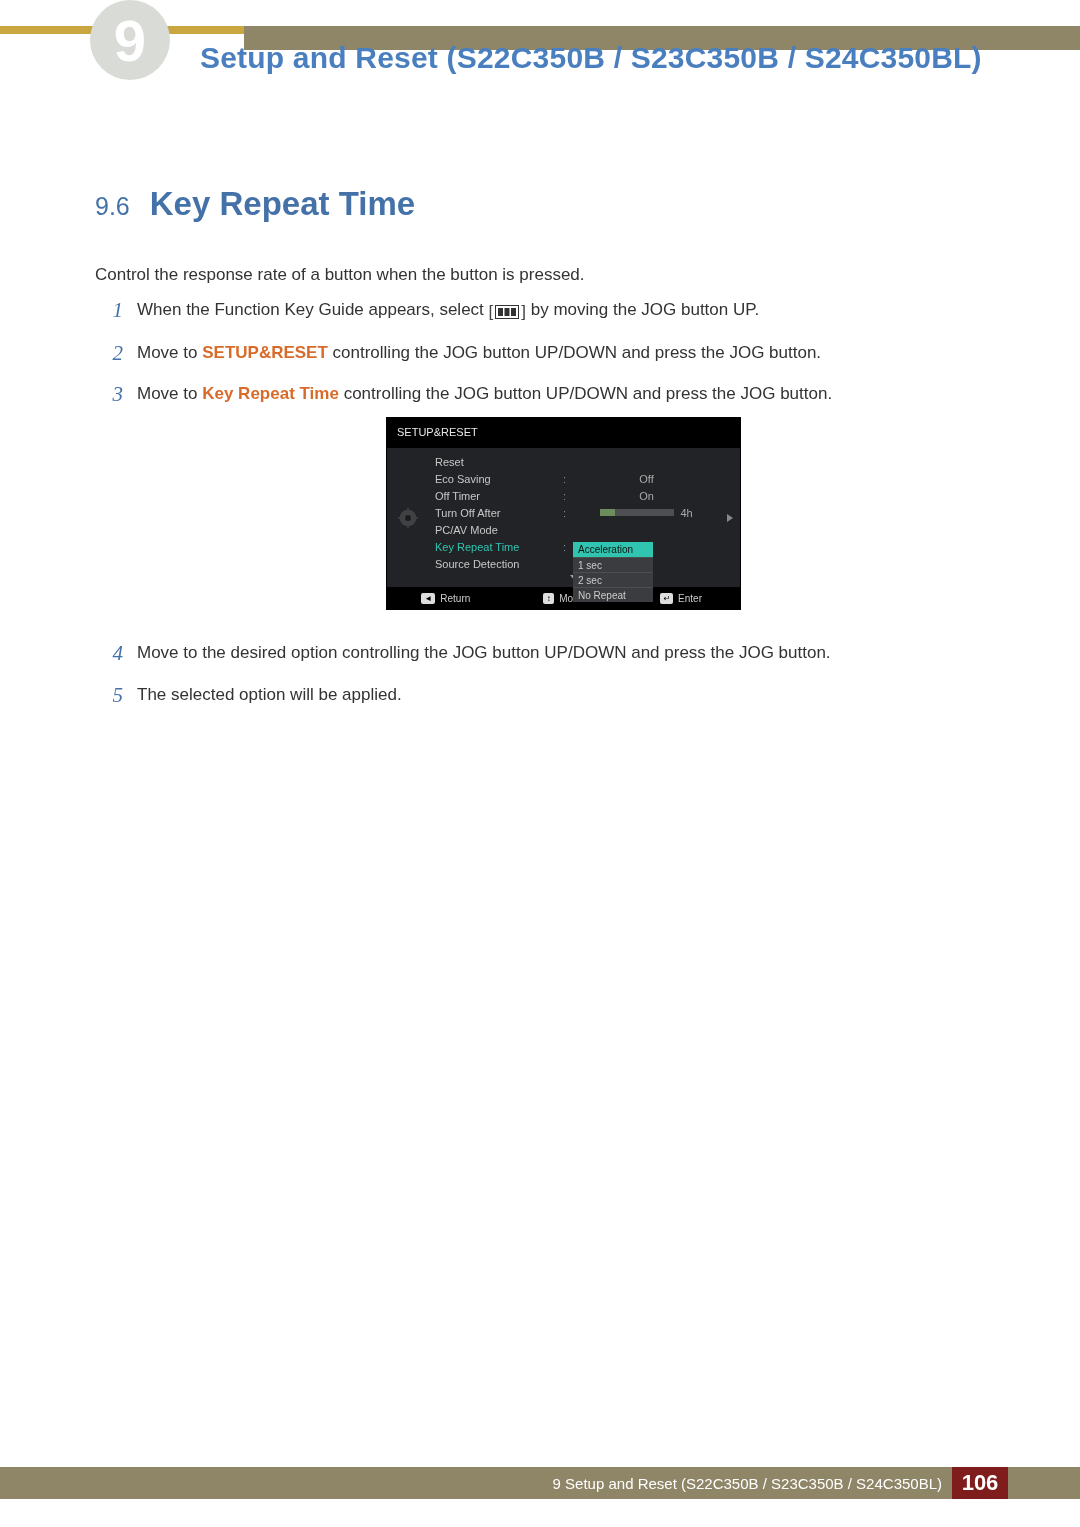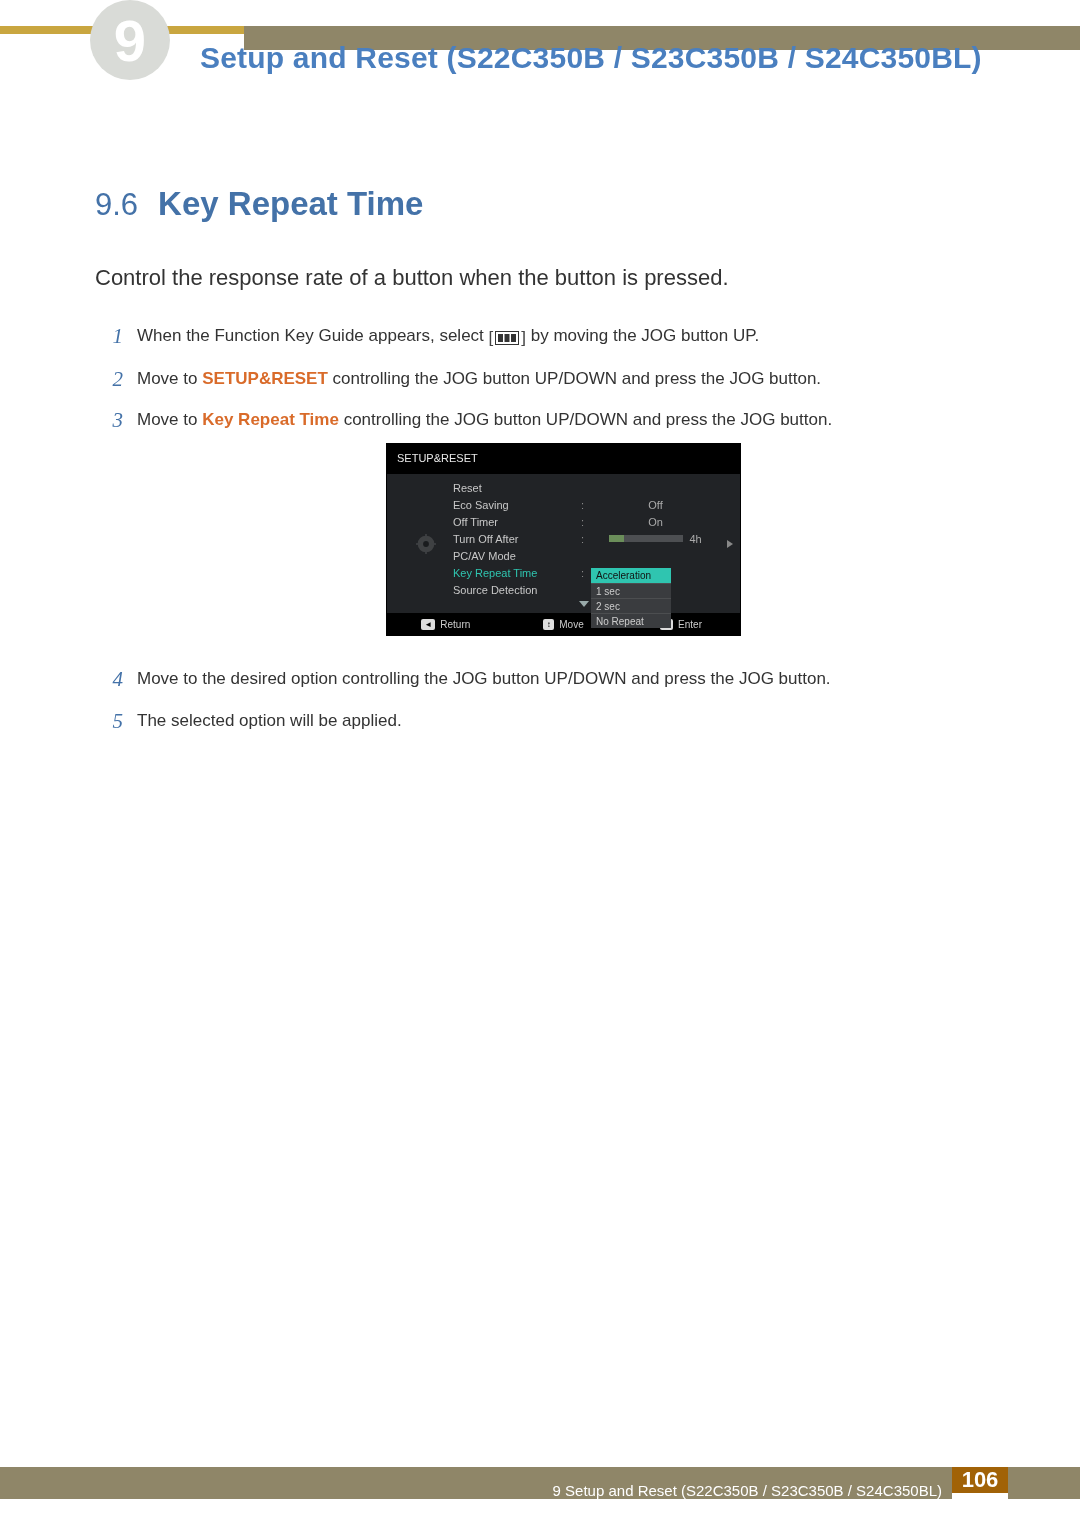--- a/index.html
+++ b/index.html
@@ -36,37 +36,37 @@
   }
   .page-title{
     position:absolute;top:38px;left:180px;right:60px;
     color:var(--blue);font-weight:700;font-size:30px;line-height:1.3;
     letter-spacing:.2px;
     margin-left:20px;
   }
   
   .content{position:absolute;top:185px;left:95px;right:90px;}
   .h2row{display:flex;align-items:baseline;gap:20px;margin-bottom:42px;}
-  .h2num{font-size:31px;color:var(--blue2);font-weight:400;}
+  .h2num{font-size:25px;color:var(--blue2);font-weight:400;}
   .h2title{font-size:33px;color:var(--blue2);font-weight:700;}
-  .intro{font-size:22px;margin-bottom:32px;}
+  .intro{font-size:17px;margin-bottom:12px;}
   .h3{color:var(--blue2);font-weight:700;font-size:20px;margin-bottom:16px;}
   .list{font-size:17px;line-height:1.56;}
   .li{display:flex;gap:14px;margin-bottom:14px;}
   .num{font-style:italic;width:28px;text-align:right;color:var(--blue2);font-size:21px;font-family:Georgia,'Times New Roman',serif;flex-shrink:0;line-height:1.3;}
   .txt{flex:1;}
   .orange{color:var(--orange);font-weight:700;}
   .iconbox{display:inline-flex;align-items:center;gap:2px;vertical-align:-2px;}
   .iconbox .br{color:#444;}
   .iconbox svg{vertical-align:-2px;}
   .osd-wrap{display:flex;justify-content:center;margin:10px 0 16px 0;}
   
   .osd{width:355px;font-size:11px;color:#c8c8c8;background:#1a1c1e;border:1px solid #000;}
   .osd-head{background:#000;color:#e8e8e8;padding:6px 10px;font-size:11px;border-bottom:1px solid #000;}
-  .osd-body{display:flex;background:var(--osd);padding-left:18px;}
+  .osd-body{display:flex;background:var(--osd);}
   .osd-left{width:42px;display:flex;align-items:center;justify-content:center;background:var(--osd);}
   .osd-mid{flex:1;padding:6px 0;position:relative;}
   .row{display:flex;align-items:center;height:17px;padding-left:6px;}
   .row .lbl{width:128px;}
   .row .sep{width:10px;color:#888;}
   .row .val{flex:1;color:#aaa;text-align:center;}
   .row.hl .lbl{color:var(--teal);}
   .opts{position:absolute;left:144px;top:94px;width:80px;}
   .opt{height:15px;line-height:15px;padding:0 5px;font-size:10px;color:#ccc;background:#3a3c3f;border-top:1px solid #4c4e50;}
   .opt.sel{background:var(--teal);color:#111;border-top:none;}
@@ -76,22 +76,22 @@
   .arrow-r{width:0;height:0;border-top:4px solid transparent;border-bottom:4px solid transparent;border-left:6px solid #888;}
   .osd-foot{display:flex;background:#000;color:#ccc;font-size:10px;}
   .osd-foot>div{flex:1;display:flex;align-items:center;justify-content:center;gap:5px;height:22px;}
   .osd-foot .key{display:inline-block;padding:0 3px;background:#ddd;color:#000;border-radius:2px;font-size:8px;line-height:11px;min-width:11px;text-align:center;}
   .sub{margin:10px 0 0 0;}
   .sub .dot{color:var(--blue2);font-weight:700;padding-right:10px;}
   .arrow-d{display:flex;justify-content:center;margin-top:2px;}
   .arrow-d svg{display:block;}
   
   .footerbar{position:absolute;bottom:28px;left:0;right:0;display:flex;}
-  .fgrey{flex:1;height:32px;background:var(--olive);display:flex;align-items:flex-end;justify-content:flex-end;padding-right:10px;color:#fff;font-size:15px;}
-  .fpage{width:56px;height:26px;background:#a16207;display:flex;align-items:center;justify-content:center;color:#fff;font-weight:700;font-size:22px;}
+  .fgrey{flex:1;height:32px;background:var(--olive);display:flex;align-items:center;justify-content:flex-end;padding-right:10px;color:#fff;font-size:15px;}
+  .fpage{width:56px;height:32px;background:#7f1d1d;display:flex;align-items:center;justify-content:center;color:#fff;font-weight:700;font-size:22px;}
   .fright{width:72px;height:32px;background:var(--olive);}
   .gear{width:20px;height:20px;}
 </style>
 </head>
 <body>
 
 <div class="topbar">
   <div class="gold"></div>
   <div class="grey"></div>
 </div>

